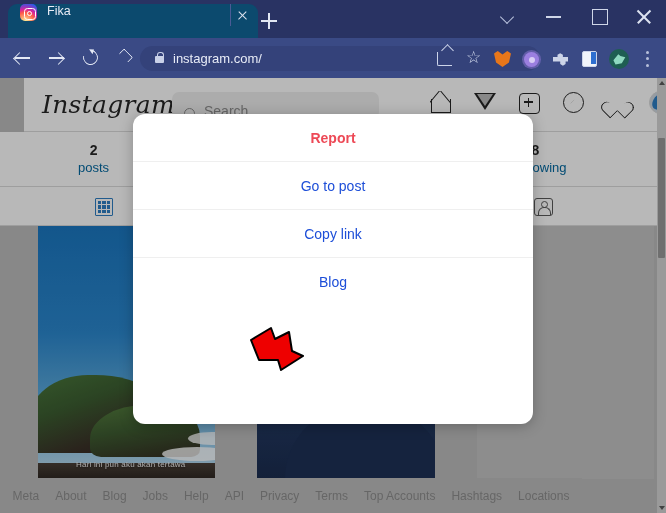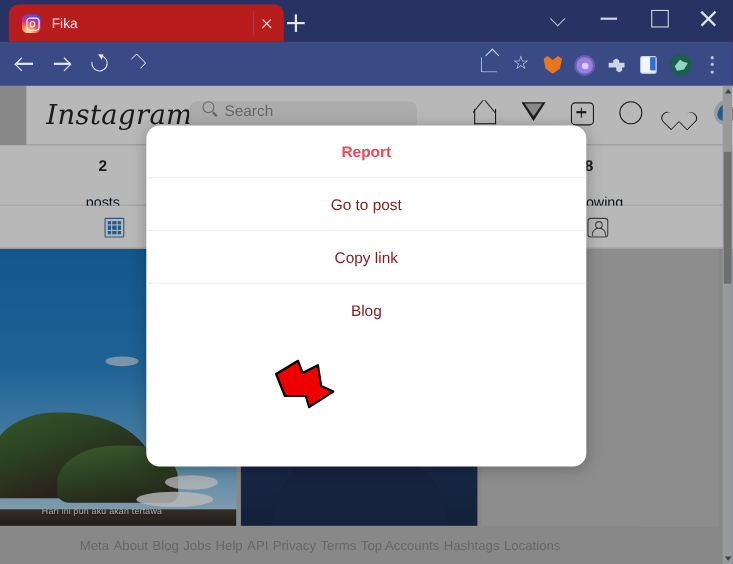--- a/index.html
+++ b/index.html
@@ -16,23 +16,23 @@
     background: #293363;
   }
 
   
   .titlebar {
     position: absolute; top: 0; left: 0; width: 666px; height: 38px;
     background: #293363;
   }
   .tab {
     position: absolute; left: 8px; top: 4px; width: 250px; height: 34px;
-    background: #b91c1c;
+    background: #0c4a6e;
     border-radius: 9px 9px 0 0;
-    display: flex; align-items: center;
+    display: flex; align-items: flex-start;
     padding: 0 6px 0 12px;
   }
   .tab-favicon {
     width: 17px; height: 17px; border-radius: 5px; flex: none;
     background:
       radial-gradient(circle at 30% 108%, #fdf497 0%, #fdf497 5%, #fd5949 45%, #d6249f 60%, #285AEB 90%);
     position: relative;
   }
   .tab-favicon::after {
     content: ""; position: absolute; left: 3.5px; top: 3.5px;
@@ -224,21 +224,21 @@
     position: absolute; top: 0; left: 0; width: 666px; height: 54px;
     background: #fff; border-bottom: 1px solid #dbdbdb;
     display: flex; align-items: center; z-index: 5; margin-left: 24px;
   }
   .ig-logo {
     margin-left: 18px; font-family: "DejaVu Serif", serif;
     font-size: 25px; font-style: italic; color: #262626; letter-spacing: .3px;
   }
   .ig-search {
     position: absolute; left: 148px; top: 14px; width: 207px; height: 27px;
-    background: #efefef; border-radius: 7px; display: flex; align-items: flex-start;
+    background: #efefef; border-radius: 7px; display: flex; align-items: flex-end;
   }
   .search-ic {
     width: 11px; height: 11px; border: 1.6px solid #8e8e8e; border-radius: 50%;
     margin-left: 12px; position: relative; flex: none;
   }
   .search-ic::after {
     content: ""; position: absolute; right: -4px; bottom: -3px;
     width: 5px; height: 1.6px; background: #8e8e8e; transform: rotate(45deg);
   }
   .search-ph { color: #8e8e8e; font-size: 14px; margin-left: 9px; }
@@ -320,21 +320,21 @@
   }
 
   
   .stats-row {
     position: absolute; top: 54px; left: 0; width: 666px; height: 55px;
     background: #fff; border-bottom: 1px solid #dbdbdb;
     z-index: 3;
   }
   .stat { position: absolute; text-align: center; }
   .stat .num { font-size: 14px; color: #262626; font-weight: 600; }
-  .stat .lab { font-size: 13px; color: #0f172a; margin-top: 18px; }
+  .stat .lab { font-size: 13px; color: #0369a1; margin-top: 2px; }
   .stat-posts { left: 78px; top: 10px; }
   .stat-following { left: 516px; top: 10px; text-align: left; }
 
   
   .tabstrip {
     position: absolute; top: 109px; left: 0; width: 666px; height: 39px;
     background: #fff; border-bottom: 1px solid #dbdbdb; z-index: 3;
   }
   .grid-ic {
     position: absolute; left: 95px; top: 11px; width: 18px; height: 18px;
@@ -354,21 +354,21 @@
     content: ""; position: absolute; left: 2.6px; top: 8.4px;
     width: 11px; height: 7px; border: 1.5px solid #5a5a5a;
     border-bottom: none; border-radius: 6px 6px 0 0;
   }
 
   
   .photos {
     position: absolute; top: 148px; left: 0; width: 658px; height: 330px;
     display: flex; gap: 4px; padding: 0 4px 0 0;
   }
-  .cell { width: 215px; height: 253px; position: relative; overflow: hidden; }
+  .cell { width: 215px; height: 253px; position: relative; overflow: hidden; margin-left: 38px; }
 
   .ph1 {
     background:
       linear-gradient(#1b78c2 0%, #2b88cf 42%, #66b2e0 72%, #a9d4ee 92%, #cfe6f5 100%);
   }
   .ph1 .cliff {
     position: absolute; left: -10px; bottom: 26px; width: 150px; height: 78px;
     background: linear-gradient(160deg, #4b7a3c 0%, #3c5e31 35%, #3b3128 70%, #2b2320 100%);
     border-radius: 40% 55% 10% 8% / 60% 70% 15% 12%;
   }
@@ -422,21 +422,21 @@
     position: absolute; left: 28px; bottom: 0; width: 160px; height: 74px;
     background: #1e3157; border-radius: 80px 80px 0 0;
   }
 
   .ph3 { background: #c4c4c4; }
 
   
   .footer {
     position: absolute; bottom: 0; left: 0; width: 582px; height: 35px;
     background: #bdbdbd;
-    display: flex; align-items: center; justify-content: center; gap: 4px;
+    display: flex; align-items: center; justify-content: center; gap: 16px;
     z-index: 6;
   }
   .footer a { color: #8e8e8e; font-size: 12px; text-decoration: none; white-space: nowrap; }
 
   
   .scrollbar {
     position: absolute; right: 0; top: 0; width: 9px; height: 435px;
     background: #d6d6d6; z-index: 30;
   }
   .scroll-up, .scroll-down {
@@ -458,21 +458,21 @@
   
   .modal {
     position: absolute; left: 133px; top: 36px;
     width: 400px; height: 310px;
     background: #fff; border-radius: 12px;
     z-index: 60; overflow: hidden;
     box-shadow: 0 2px 14px rgba(0,0,0,.25);
   }
   .m-item {
     height: 48px; display: flex; align-items: center; justify-content: center;
-    font-size: 14px; color: #7f1d1d; cursor: pointer;
+    font-size: 14px; color: #1d4ed8; cursor: pointer;
     border-bottom: 1px solid #efefef;
   }
   .m-item:last-child { border-bottom: none; }
   .m-report { color: #ed4956; font-weight: 700; }
 
   .arrow-annot {
     position: absolute; left: 245px; top: 248px; width: 60px; height: 50px;
     z-index: 70; pointer-events: none;
   }
 </style>
@@ -505,20 +505,24 @@
         <span class="arr arr-fwd"></span>
       </div>
     <div class="navbtn">
         <span class="reload"></span>
       </div>
     <div class="navbtn">
         <span class="home-i"></span>
       </div>
   </div>
 
+  <div class="urlbar">
+    <span class="lock"></span>
+    <span class="url-text">instagram.com/</span>
+  </div>
 
   <div class="toolbar-right">
     <div class="tb">
         <span class="share-i"></span>
       </div>
     <div class="tb">
         <span class="star-i"></span>
       </div>
     <div class="tb">
         <span class="ext-fox"></span>

